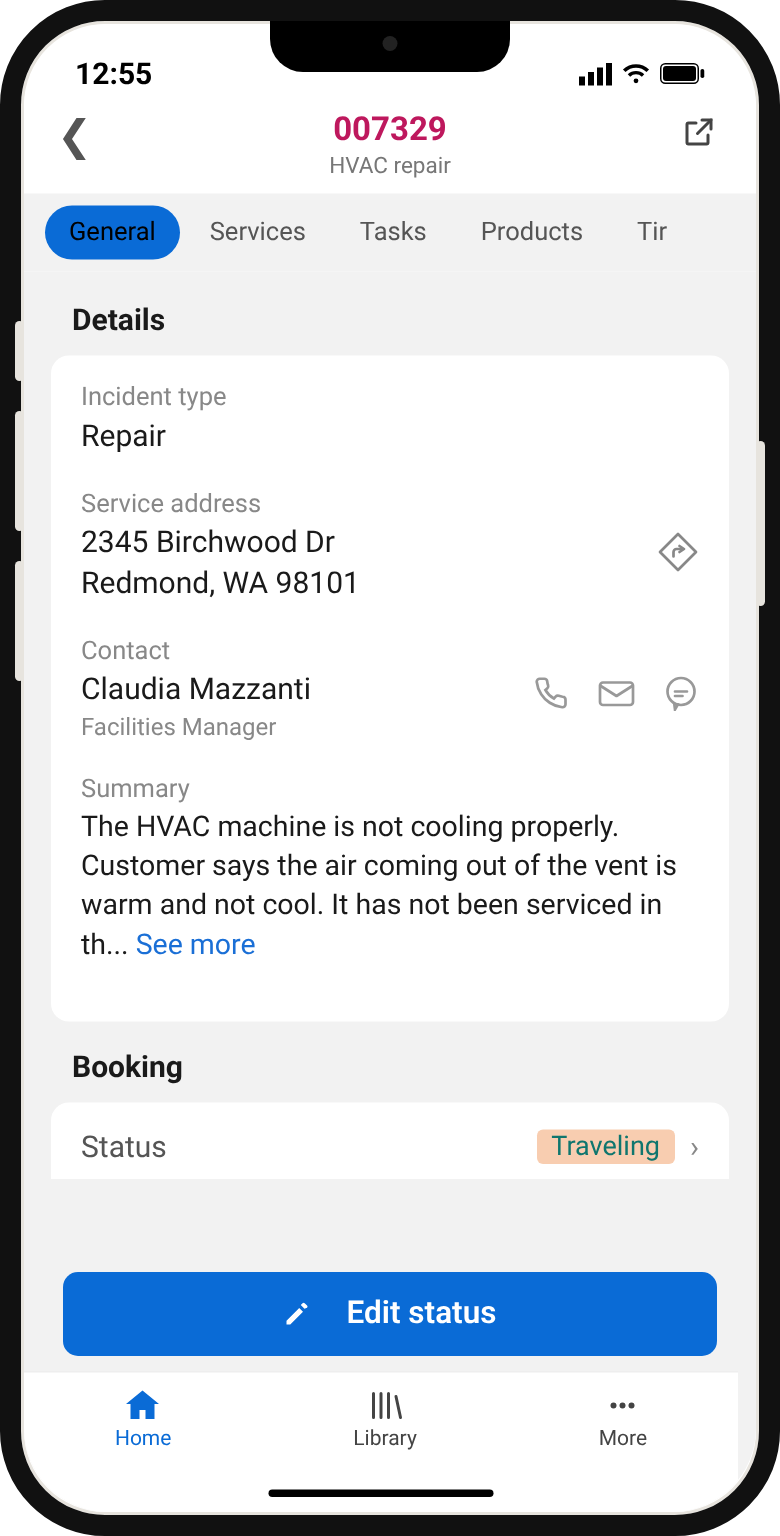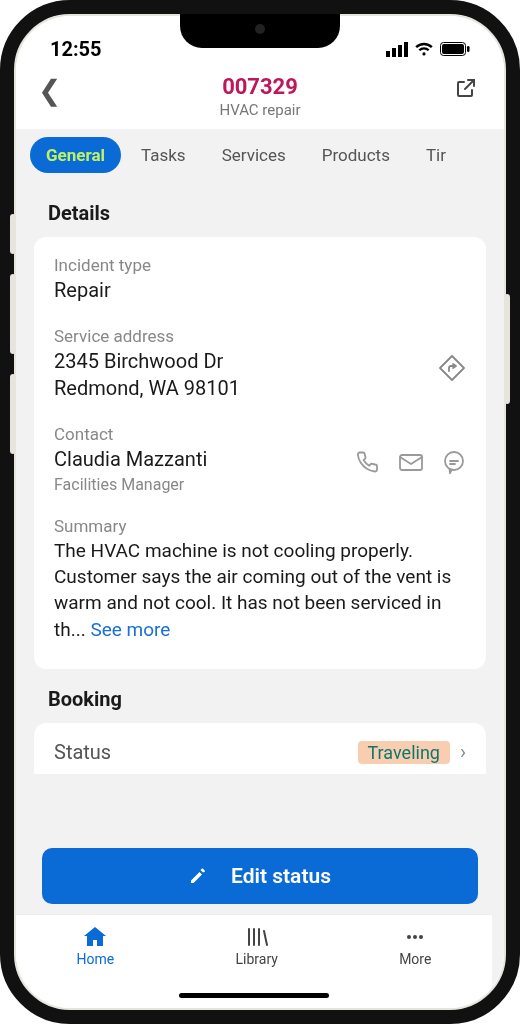--- a/index.html
+++ b/index.html
@@ -40,29 +40,29 @@
   .b1{height:6px}.b2{height:9px}.b3{height:12px}.b4{height:15px}
 
   .header { text-align: center; padding: 4px 24px 10px; position: relative; }
   .back-chev { position: absolute; left: 22px; top: 4px; font-size: 28px; color: #555; font-weight: 300; }
   .share-ic { position: absolute; right: 26px; top: 6px; }
   .title { font-size: 22px; font-weight: 700; color: #be185d; }
   .subtitle { font-size: 15px; color: #777; margin-top: 2px; }
 
   .tabs { display: flex; gap: 4px; align-items: center; background: #f2f2f2; padding: 8px 14px; overflow: hidden; }
   .tab { font-size: 17px; color: #555; padding: 8px 16px; border-radius: 18px; white-space: nowrap; }
-  .tab.active { background: #0a6bd6; color: #bef264; font-weight: 700; }
+  .tab.active { background: #0a6bd6; color: #000000; font-weight: 400; }
 
   .content { flex: 1; background: #f2f2f2; padding: 14px 18px 0; overflow: hidden; }
   .section-title { font-size: 20px; font-weight: 700; color: #1a1a1a; margin: 6px 14px 12px; }
   .card { background: #fff; border-radius: 12px; padding: 18px 20px 22px; }
   .field-label { font-size: 17px; color: #888; margin-bottom: 2px; }
   .field-value { font-size: 20px; color: #1a1a1a; line-height: 1.35; }
   .block { margin-bottom: 22px; position: relative; }
-  .block:last-child { margin-bottom: 4px; }
+  .block:last-child { margin-bottom: 16px; }
   .addr-line { display: block; }
   .map-icon { position: absolute; right: 0; top: 28px; }
   .contact-role { font-size: 16px; color: #888; margin-top: 2px; }
   .contact-icons { position: absolute; right: 0; top: 26px; display: flex; gap: 18px; align-items: center; }
   .summary-text { font-size: 19px; color: #1a1a1a; line-height: 1.38; }
   .see-more { color: #1a6fd6; }
 
   .booking-card { background: #fff; border-radius: 12px 12px 0 0; padding: 16px 20px 8px; margin-top: 0; }
   .booking-row { display: flex; justify-content: space-between; align-items: center; }
   .status-pill { background: #f8cdb0; color: #0f766e; padding: 1px 10px; border-radius: 4px; font-size: 18px; }
@@ -135,22 +135,22 @@
         <svg width="24" height="24" viewBox="0 0 24 24" fill="none" stroke="#444" stroke-width="2" stroke-linecap="round">
             <path d="M14 4h6v6"></path>
             <path d="M20 4l-9 9"></path>
             <path d="M18 14v5a1 1 0 01-1 1H5a1 1 0 01-1-1V7a1 1 0 011-1h5"></path>
           </svg>
       </span>
     </div>
 
     <div class="tabs">
       <div class="tab active">General</div>
+      <div class="tab">Services</div>
       <div class="tab">Tasks</div>
-      <div class="tab">Services</div>
       <div class="tab">Products</div>
       <div class="tab">Tir</div>
     </div>
 
     <div class="content">
       <div class="section-title">Details</div>
       <div class="card">
 
         <div class="block">
           <div class="field-label">Incident type</div>

